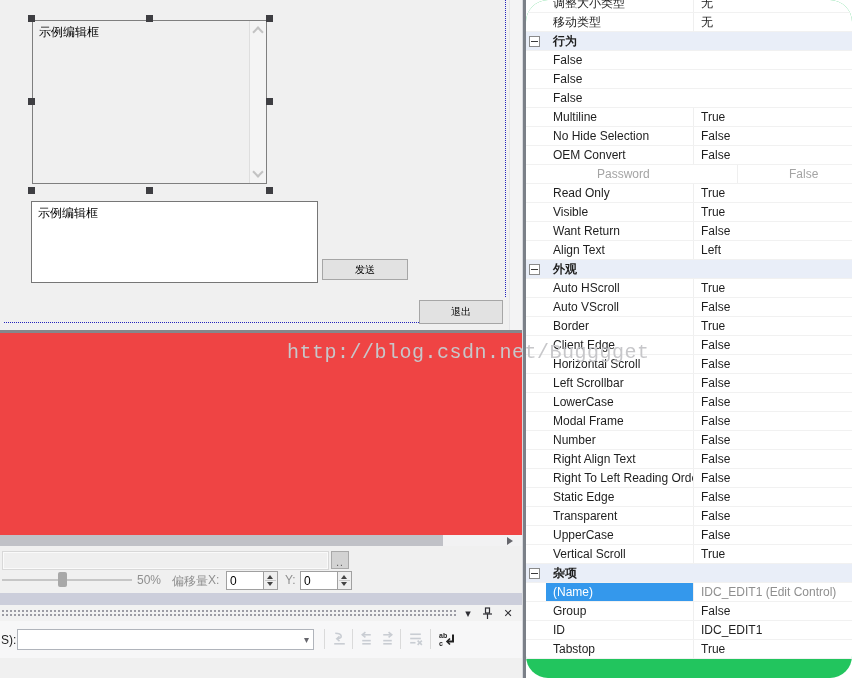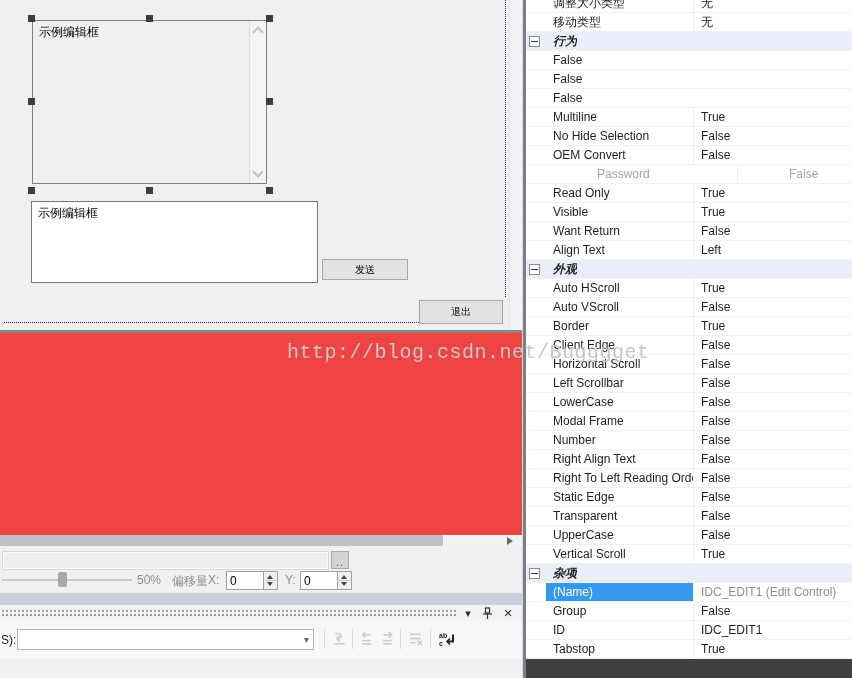--- a/index.html
+++ b/index.html
@@ -71,28 +71,28 @@
   #find-label{position:absolute;left:1px;top:12px;font-size:12px;color:#1e1e1e;}
   #find-combo{position:absolute;left:17px;top:8px;width:297px;height:21px;background:#fff;border:1px solid #b0b4bb;box-sizing:border-box;}
   #find-combo .carrow{position:absolute;right:4px;top:4px;font-size:10px;color:#66666c;}
   .vsep{position:absolute;top:8px;width:1px;height:20px;background:#dadada;}
   .fico{position:absolute;top:9px;width:17px;height:17px;}
   #bottom-fill{left:0;top:658px;width:524px;height:20px;background:#f0f0f0;}
 
   
   #pane-divider-light{left:522px;top:0;width:1px;height:678px;background:#d7d9de;}
   #pane-divider{left:523px;top:0;width:3px;height:678px;background:#7b8088;}
-  #props-panel{left:526px;top:0;width:326px;height:678px;background:#404040;overflow:hidden;}
+  #props-panel{left:526px;top:0;width:326px;height:678px;background:#22c55e;overflow:hidden;border-radius:22px;}
   #props-rows{position:absolute;left:0;top:-6px;right:0;}
   .prow{display:flex;height:19px;box-sizing:border-box;border-bottom:1px solid #f1f1f1;font-size:12px;background:#fff;align-items:stretch;}
   .pmargin{width:20px;flex:none;position:relative;}
   .pname{width:148px;flex:none;padding-left:7px;box-sizing:border-box;display:flex;align-items:center;
          white-space:nowrap;overflow:hidden;border-right:1px solid #efefef;color:#1e1e1e;}
   .pvalue{flex:1;padding-left:7px;display:flex;align-items:center;white-space:nowrap;overflow:hidden;color:#1e1e1e;}
-  .prow.cat{background:#e9eef8;font-weight:bold;font-style:italic;}
+  .prow.cat{background:#e9eef8;font-weight:bold;}
   .prow.cat .pname{border-right:none;width:auto;}
   .prow.selected .pname{background:#3498ec;color:#fff;}
   .prow.selected .pvalue{color:#8f8f8f;}
   .prow.disabled .pname,.prow.disabled .pvalue{color:#a4a4a4;margin-left:44px;}
   .collapse{position:absolute;left:3px;top:4px;width:9px;height:9px;border:1px solid #8a8a8a;background:#fff;}
   .collapse::before{content:"";position:absolute;left:1px;right:1px;top:4px;height:1px;background:#3a3a3a;}
 </style>
 </head>
 <body>
 

